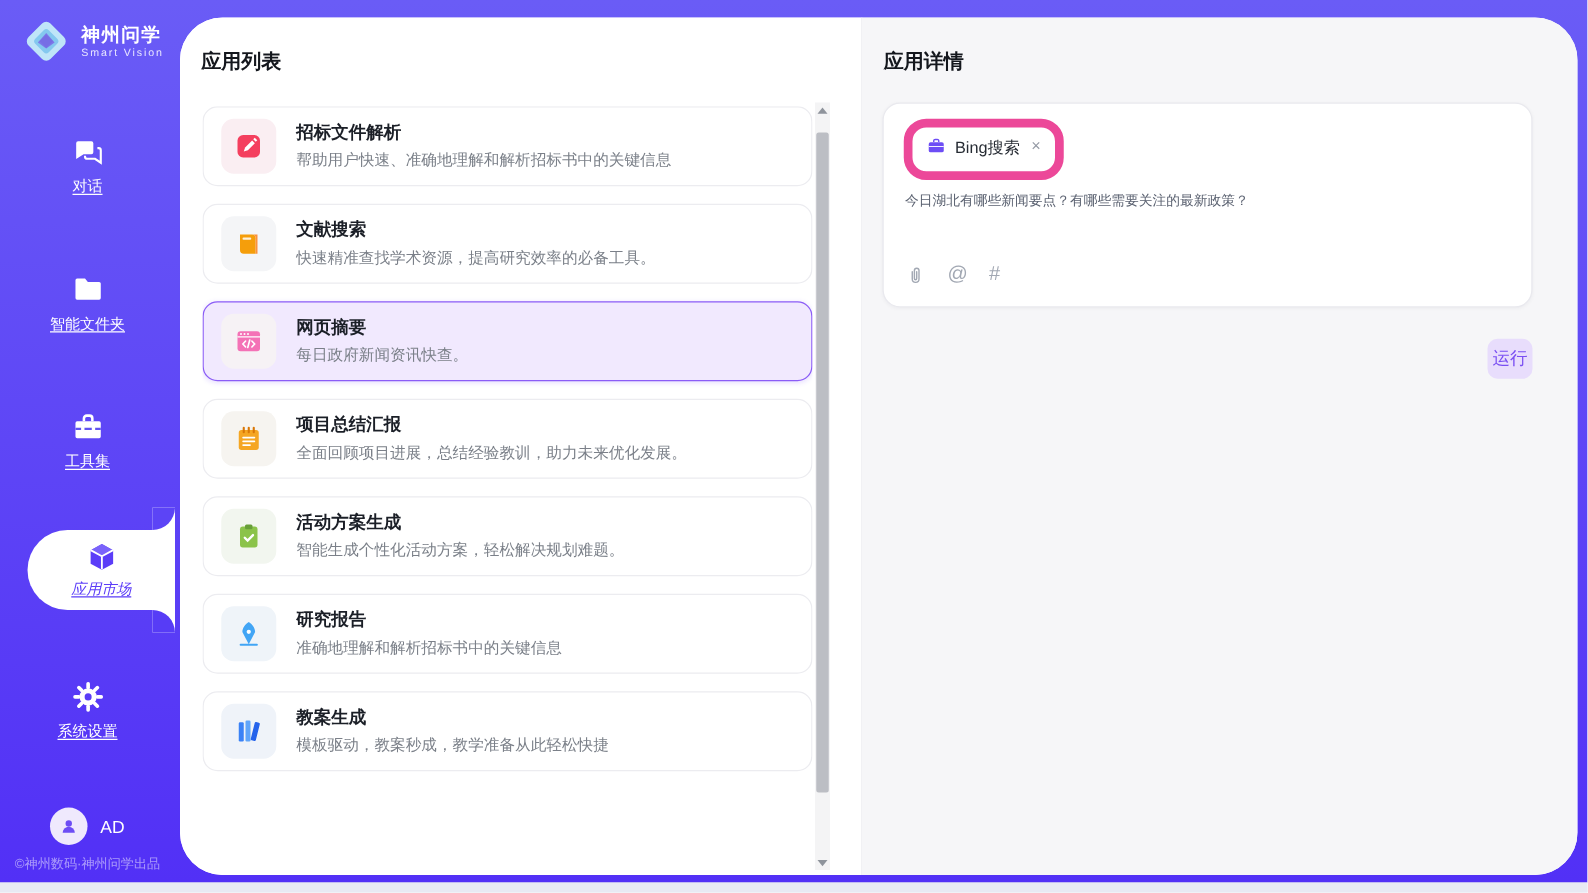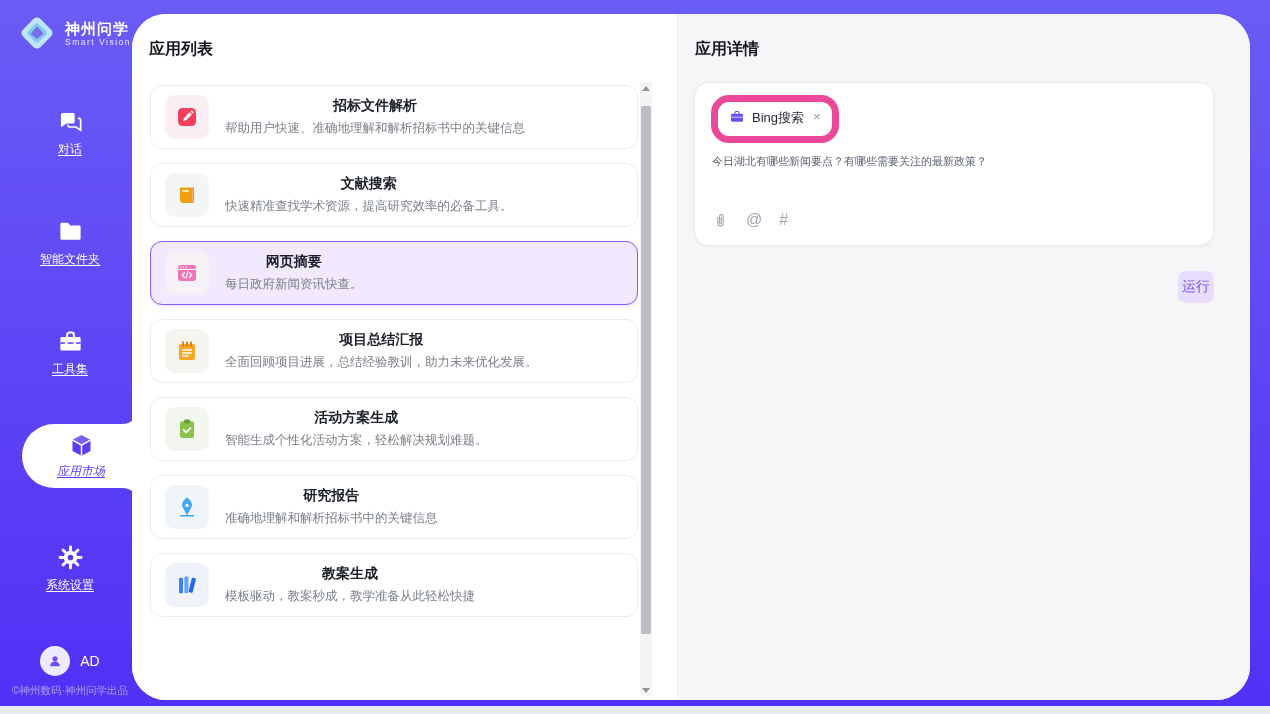--- a/index.html
+++ b/index.html
@@ -35,31 +35,31 @@
   .user-row { position:absolute; left:0; top:646px; width:140px; display:flex;
     align-items:center; justify-content:center; gap:10px; cursor:pointer; }
   .avatar { width:30px; height:30px; border-radius:50%; background:#efe9fd;
     display:flex; align-items:center; justify-content:center; }
   .avatar svg { width:18px; height:18px; }
   .user-name { color:#fff; font-size:14px; }
   .sb-footer { position:absolute; left:0; top:684px; width:140px; text-align:center;
     color:rgba(255,255,255,.5); font-size:10.5px; }
 
   
-  .content { position:absolute; left:132px; top:14px; width:1118px; height:686px;
+  .content { position:absolute; left:144px; top:14px; width:1118px; height:686px;
     background:#fff; border-radius:34px; overflow:hidden; display:flex; }
   .left-panel { position:relative; width:546px; height:100%; background:#fff; border-right:1px solid #ededf1; }
   .right-panel { position:relative; flex:1; height:100%; background:var(--panel-bg,#f6f6f8); }
   .panel-title { position:absolute; left:17px; top:25px; font-size:16px; font-weight:bold; color:#14171d; }
 
   
   .app-list { position:absolute; left:18px; top:71px; width:488px; height:615px; overflow:hidden; }
   .app-card { position:relative; width:488px; height:64px; margin-bottom:14px; background:#fff;
     border:1px solid #ececf0; border-radius:12px; display:flex; align-items:center;
-    padding:0 14px; gap:16px; cursor:pointer;text-align:center; }
+    padding:0 14px; gap:16px; cursor:pointer; }
   .app-card.selected { background:var(--sel-bg,#f1e9fe); border:1px solid var(--sel-border,#8b5cf6);
     box-shadow:0 1px 4px rgba(124,77,255,.18); }
   .app-icon { width:44px; height:44px; border-radius:10px; background:#f4f5f7;
     display:flex; align-items:center; justify-content:center; flex:none; }
   .app-icon svg { width:24px; height:24px; display:block; }
   .app-title { font-size:14px; font-weight:bold; color:#1b1f27; margin-bottom:5px; }
   .app-desc { font-size:12.5px; color:#7b8089; }
 
   
   .scrollbar { position:absolute; left:508px; top:68px; width:12px; height:614px; background:#f4f4f5; }

